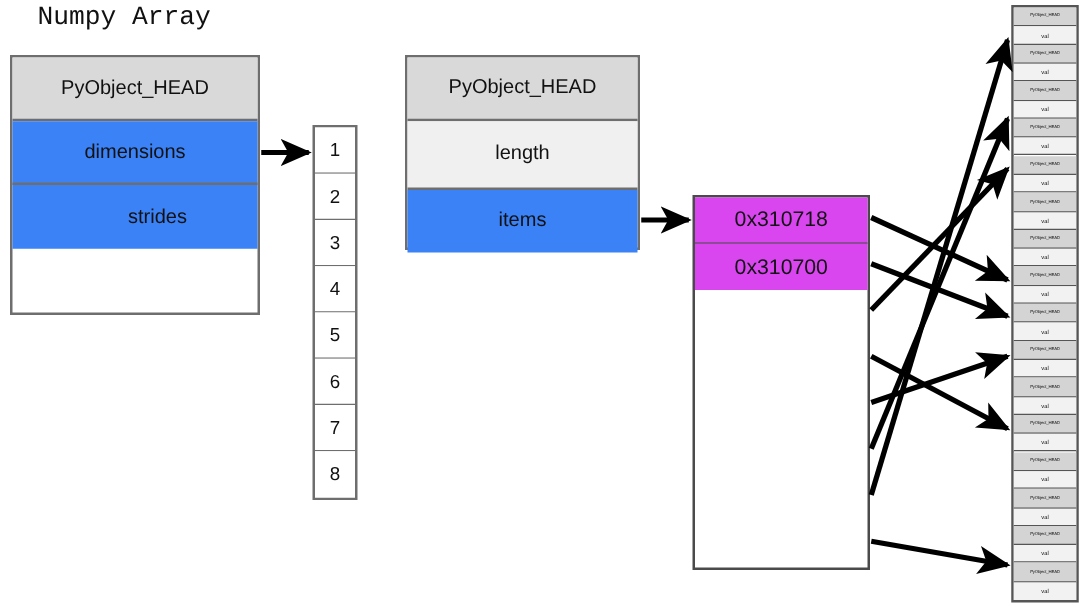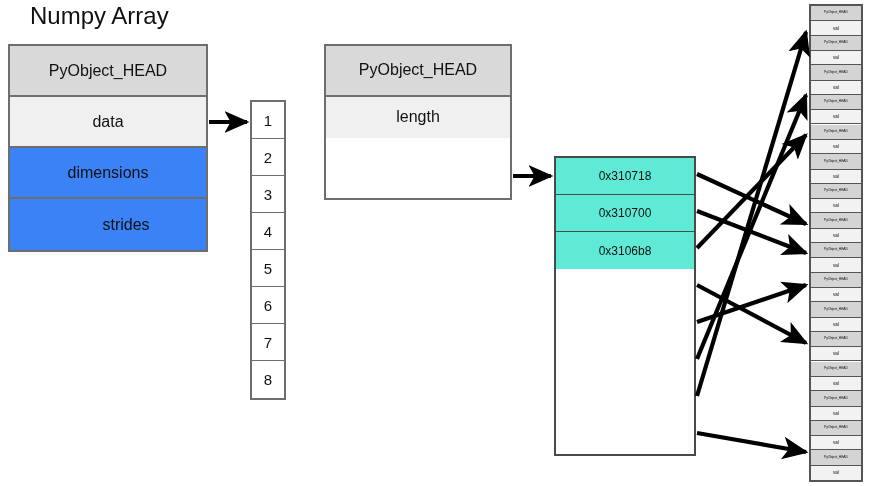--- a/index.html
+++ b/index.html
@@ -1,36 +1,36 @@
 <!DOCTYPE html>
 <html><head>
 <meta charset="utf-8">
 <style>
   html,body{margin:0;padding:0;background:#ffffff;}
   body{width:871px;height:486px;position:relative;overflow:hidden;
        font-family:"Liberation Sans","DejaVu Sans",sans-serif;color:#000;}
   #stage{position:absolute;left:0;top:0;width:871px;height:486px;}
 
-  .title{position:absolute;font-size:24px;line-height:1;color:#111;white-space:nowrap;}
+  .title{position:absolute;font-size:21px;line-height:1;color:#111;white-space:nowrap;font-family:Liberation Mono, monospace;}
 
   .struct{position:absolute;border:2px solid #6e6e6e;box-sizing:border-box;background:#fff;}
   .srow{box-sizing:border-box;display:flex;align-items:center;justify-content:center;
         font-size:16px;color:#111;border-bottom:2px solid #6e6e6e;background:#3b82f6;}
   .srow:last-child{border-bottom:none;}
   .srow.head{background:#d9d9d9;}
   .srow.shade{background:#f0f0f0;}
 
   .cells{position:absolute;border:2px solid #6e6e6e;box-sizing:border-box;background:#fff;}
   .cell{box-sizing:border-box;display:flex;align-items:center;justify-content:center;
         font-size:15px;color:#111;border-bottom:1.5px solid #6e6e6e;background:#fff;}
   .cell:last-child{border-bottom:none;}
 
   .addrbox{position:absolute;border:2px solid #4a4a4a;box-sizing:border-box;background:#fff;}
   .addr{box-sizing:border-box;display:flex;align-items:center;justify-content:center;
-        font-size:12px;color:#111;border-bottom:1.5px solid #4a4a4a;background:#5eead4;}
+        font-size:17px;color:#111;border-bottom:1.5px solid #4a4a4a;background:#d946ef;}
   .addr:last-child{border-bottom:none;}
 
   .objcol{position:absolute;border:2px solid #555;box-sizing:border-box;background:#fff;}
   .obj{box-sizing:border-box;}
   .objhead{box-sizing:border-box;background:#d4d4d4;border-bottom:1px solid #555;
            display:flex;align-items:center;justify-content:center;
            font-size:3.4px;line-height:3.6px;letter-spacing:-0.1px;color:#111;
            text-align:center;overflow:hidden;}
   .objval{box-sizing:border-box;background:#f2f2f2;border-bottom:1.4px solid #555;
           display:flex;align-items:center;justify-content:center;
@@ -41,45 +41,44 @@
 </style>
 </head>
 <body>
 
 <div id="stage">
 
   <div class="title" style="left:30px;top:4px;">Numpy Array</div>
 
   <div class="struct" id="numpy-struct" style="left:8px;top:44px;width:200px;height:208px;">
       <div class="srow head" style="height: 51px;">PyObject_HEAD</div>
-      <div class="srow shade" style="height: 51px;">data</div>
       <div class="srow" style="height: 51px;">dimensions</div>
       <div class="srow" style="height: 51px; padding-left: 36px;">strides</div>
     </div>
 
   <div class="struct" id="python-struct" style="left:324px;top:44px;width:188px;height:156px;">
       <div class="srow head" style="height: 50.6667px;">PyObject_HEAD</div>
-      <div class="srow shade" style="height: 41px;">length</div>
+      <div class="srow shade" style="height: 55px;">length</div>
+      <div class="srow" style="height: 50.6667px;">items</div>
     </div>
 
   <div class="cells" id="data-buffer" style="left:250px;top:100px;width:36px;height:300px;">
       <div class="cell" style="height: 37px;">1</div>
       <div class="cell" style="height: 37px;">2</div>
       <div class="cell" style="height: 37px;">3</div>
       <div class="cell" style="height: 37px;">4</div>
       <div class="cell" style="height: 37px;">5</div>
       <div class="cell" style="height: 37px;">6</div>
       <div class="cell" style="height: 37px;">7</div>
       <div class="cell" style="height: 37px;">8</div>
     </div>
 
   <div class="addrbox" id="pointer-array" style="left:554px;top:156px;width:142px;height:300px;">
       <div class="addr" style="height: 37px;">0x310718</div>
       <div class="addr" style="height: 37px;">0x310700</div>
-      <div class="addr" style="height: 37px;">0x3106b8</div>
     </div>
 
   <div class="objcol" id="object-column" style="left:809px;top:4px;width:54px;height:478px;">
       <div class="obj" style="height: 29.625px;">
         <div class="objhead" style="height: 15.405px;">PyObject_HEAD</div>
         <div class="objval" style="height: 14.22px;">val</div>
       </div>
       <div class="obj" style="height: 29.625px;">
         <div class="objhead" style="height: 15.405px;">PyObject_HEAD</div>
         <div class="objval" style="height: 14.22px;">val</div>

